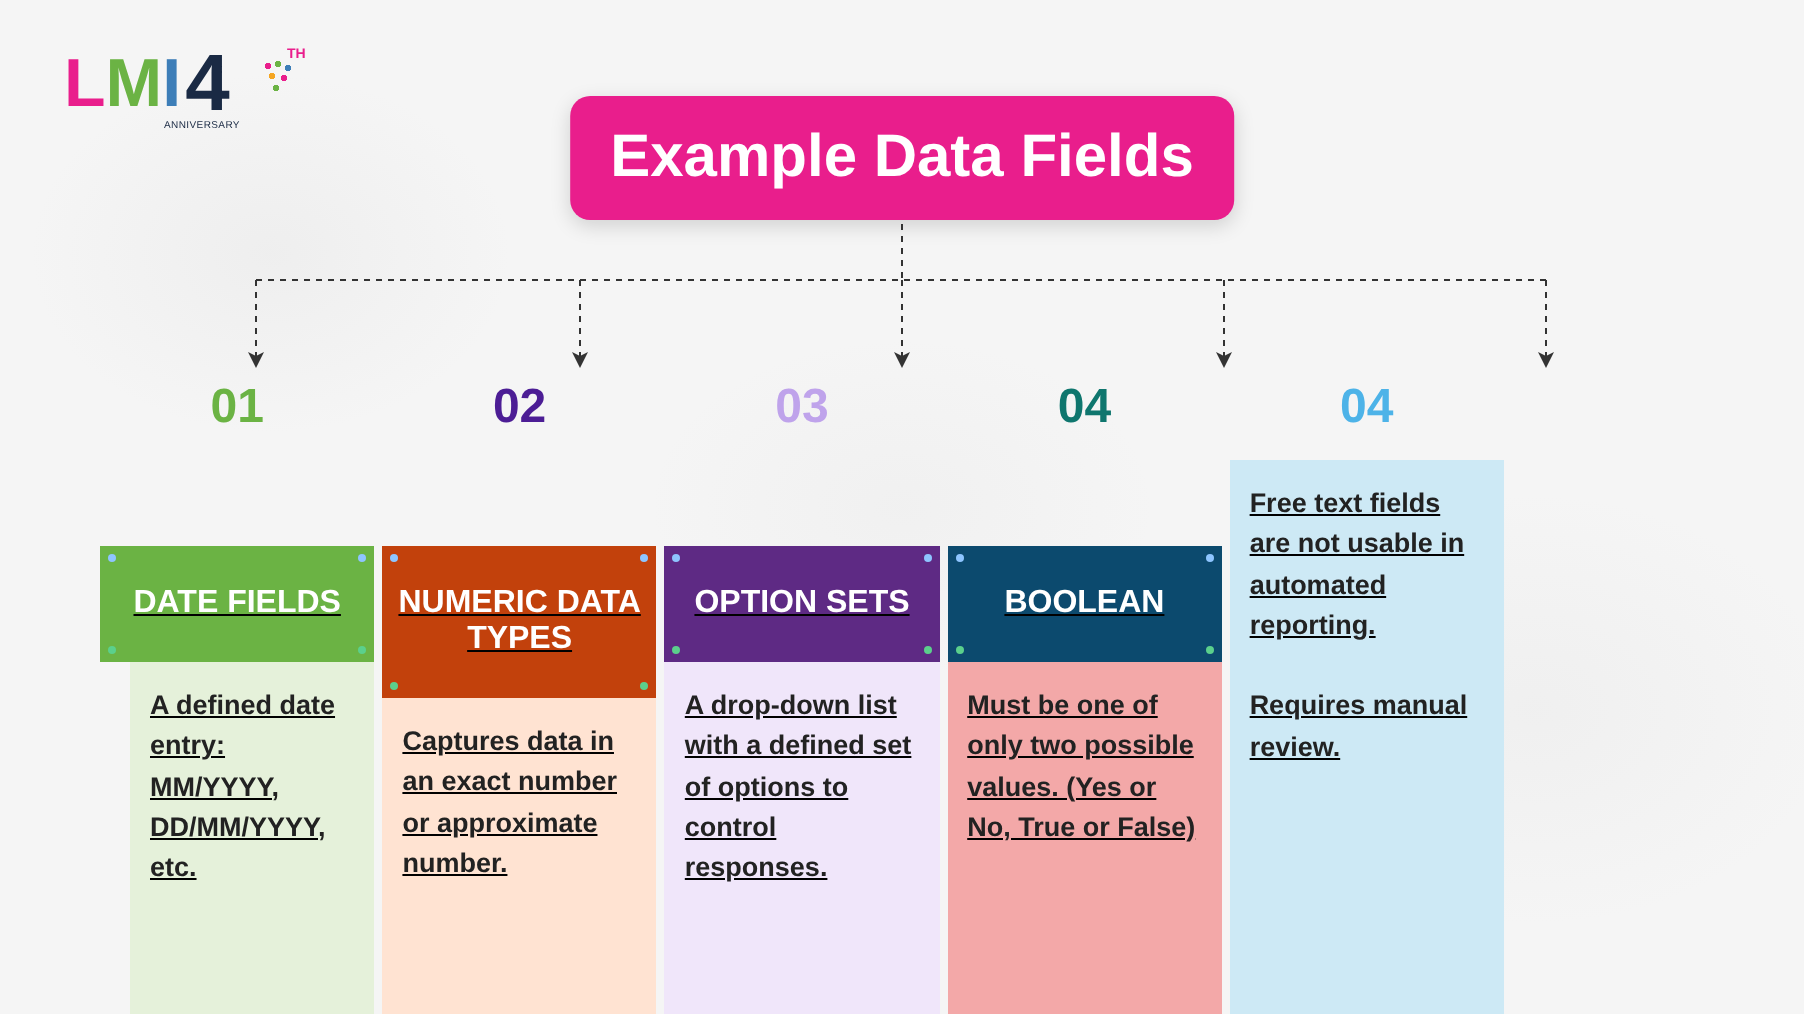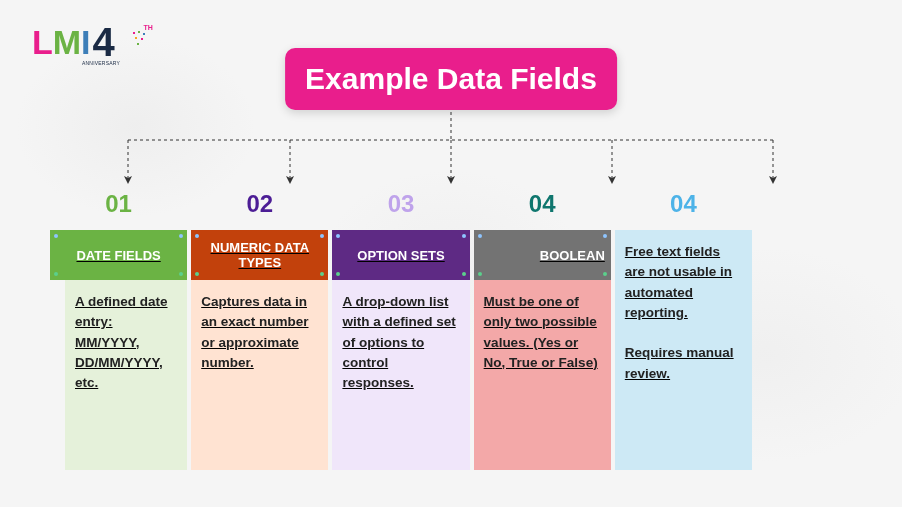--- a/index.html
+++ b/index.html
@@ -107,28 +107,29 @@
       position: absolute;
       top: -40px;
       left: 50%;
       transform: translateX(-50%);
       font-size: 24px;
       font-weight: 800;
     }
     .card-header {
       color: #fff;
       text-align: center;
-      font-size: 13px;
+      font-size: 16px;
       font-weight: 700;
-      padding: 10px 6px;
+      padding: 20px 6px;
       position: relative;
       min-height: 50px;
       display: flex;
       align-items: center;
       justify-content: center;
+      margin-top: 43px;
     }
     .dot { position: absolute; width: 4px; height: 4px; border-radius: 50%; }
     .dot.tl { top: 4px; left: 4px; background: #8ec5ff; }
     .dot.tr { top: 4px; right: 4px; background: #8ec5ff; }
     .dot.bl { bottom: 4px; left: 4px; background: #5bd08c; }
     .dot.br { bottom: 4px; right: 4px; background: #5bd08c; }
     .card-body {
       padding: 12px 10px;
       font-size: 13.5px;
       line-height: 1.5;
@@ -141,21 +142,21 @@
     .c1 .card-num { color: #6bb344; }
     .c1 .card-header { background: #6bb344; }
     .c1 .card-body { background: #e5f1da; margin-left: 15px; }
     .c2 .card-num { color: #4c1d95; }
     .c2 .card-header { background: #c2410c; }
     .c2 .card-body { background: #ffe3d2; }
     .c3 .card-num { color: #bfa3eb; text-align: right; }
     .c3 .card-header { background: #5e2a84; }
     .c3 .card-body { background: #f0e6fa; }
     .c4 .card-num { color: #0f766e; }
-    .c4 .card-header { background: #737373; justify-content: flex-end; }
+    .c4 .card-header { background: #0c4a6e; }
     .c4 .card-body { background: #f3a8a8; }
     .c5 .card-num { color: #4db3e8; }
     .c5 .card-header { background: #0d3a6b; }
     .c5 .card-body { background: #cde9f5; }
   </style>
 </head>
 <body>
 
 <div class="logo">
   <div class="logo-lmi">

